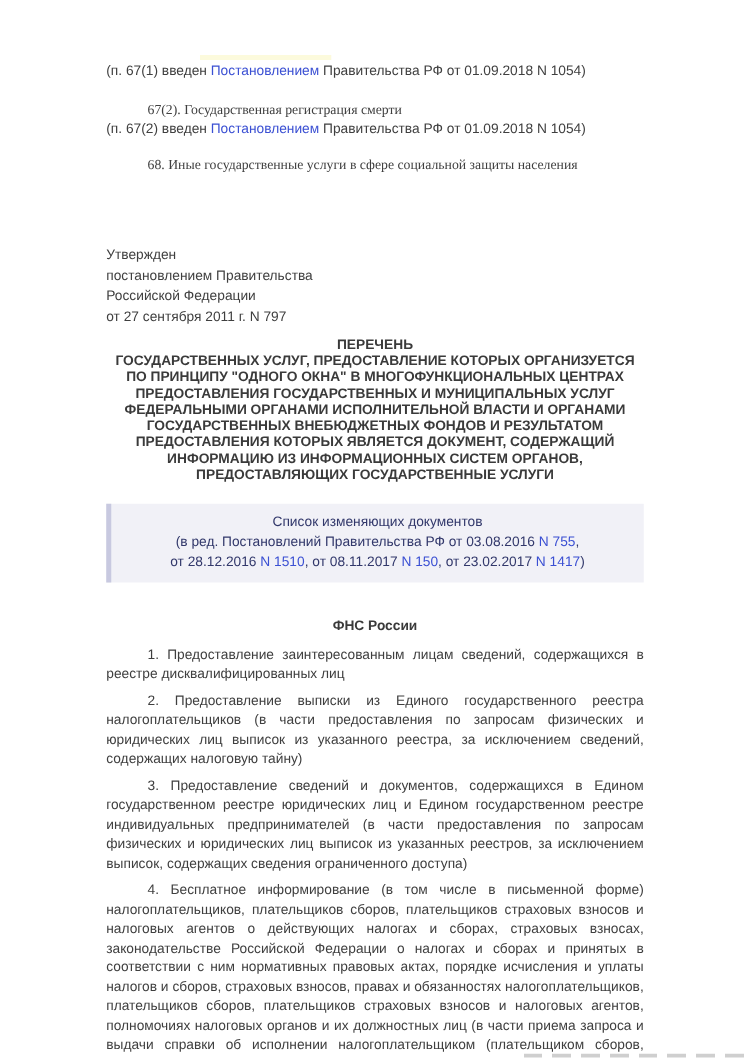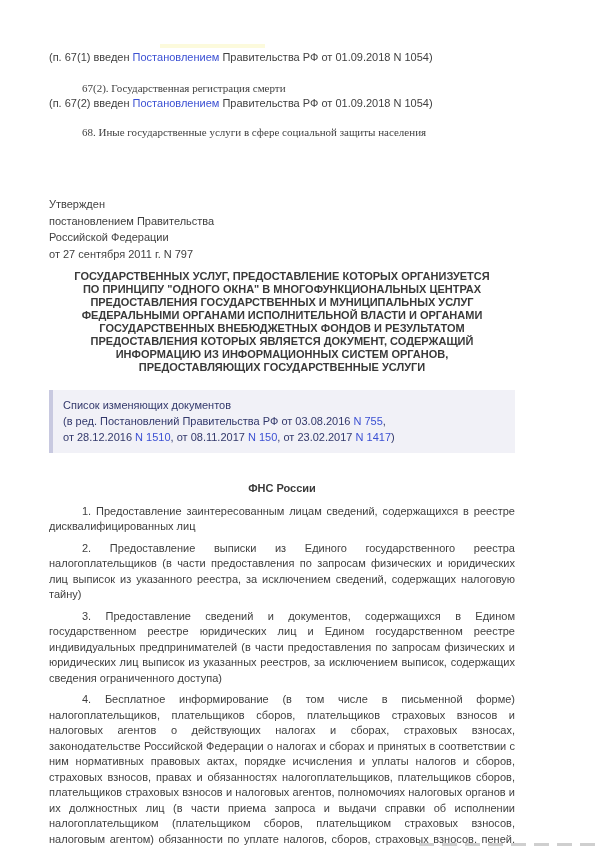--- a/index.html
+++ b/index.html
@@ -5,41 +5,41 @@
   * { margin:0; padding:0; box-sizing:border-box; }
   html,body { width:600px; height:847px; background:#ffffff; overflow:hidden; }
   .page {
     position:relative;
     width:600px; height:847px;
     background:#ffffff;
     font-family:"Liberation Sans", sans-serif;
     font-size:11px;
     line-height:15.5px;
     color:#3f3f3f;
-    padding:50px 85px 0 49px;
+    padding:50px 85px 0 85px;
   }
   a.doclink { color:#3b50d3; text-decoration:none; cursor:pointer; }
   .note-line { text-align:left; }
   .indented { text-indent:33px;font-family:Liberation Serif, serif; }
   .intro-item { margin-top:15px; }
   .intro-item-2 { margin-top:13px; }
   .approval { margin-top:56px; text-align:left; line-height:16.5px; }
   .doc-title {
     margin-top:8px;
     text-align:center;
     font-weight:bold;
     line-height:13px;
     color:#3a3a3a;
   }
   .amend-box {
     margin-top:16px;
     background:#f1f1f7;
     border-left:4px solid #c8c9e0;
     padding:7px 10px 8px 10px;
-    text-align:left;
+    text-align:center;
     color:#32386b;
     line-height:16px;
   }
   .section-heading {
     margin-top:28px;
     margin-bottom:7px;
     text-align:center;
     font-weight:bold;
     color:#3a3a3a;
   }
@@ -82,20 +82,21 @@
   <div class="intro-item-2 indented">68. Иные государственные услуги в сфере социальной защиты населения</div>
 
   <div class="approval">
     <div>Утвержден</div>
     <div>постановлением Правительства</div>
     <div>Российской Федерации</div>
     <div>от 27 сентября 2011 г. N 797</div>
   </div>
 
   <div class="doc-title">
+    <div>ПЕРЕЧЕНЬ</div>
     <div>ГОСУДАРСТВЕННЫХ УСЛУГ, ПРЕДОСТАВЛЕНИЕ КОТОРЫХ ОРГАНИЗУЕТСЯ</div>
     <div>ПО ПРИНЦИПУ "ОДНОГО ОКНА" В МНОГОФУНКЦИОНАЛЬНЫХ ЦЕНТРАХ</div>
     <div>ПРЕДОСТАВЛЕНИЯ ГОСУДАРСТВЕННЫХ И МУНИЦИПАЛЬНЫХ УСЛУГ</div>
     <div>ФЕДЕРАЛЬНЫМИ ОРГАНАМИ ИСПОЛНИТЕЛЬНОЙ ВЛАСТИ И ОРГАНАМИ</div>
     <div>ГОСУДАРСТВЕННЫХ ВНЕБЮДЖЕТНЫХ ФОНДОВ И РЕЗУЛЬТАТОМ</div>
     <div>ПРЕДОСТАВЛЕНИЯ КОТОРЫХ ЯВЛЯЕТСЯ ДОКУМЕНТ, СОДЕРЖАЩИЙ</div>
     <div>ИНФОРМАЦИЮ ИЗ ИНФОРМАЦИОННЫХ СИСТЕМ ОРГАНОВ,</div>
     <div>ПРЕДОСТАВЛЯЮЩИХ ГОСУДАРСТВЕННЫЕ УСЛУГИ</div>
   </div>
 

